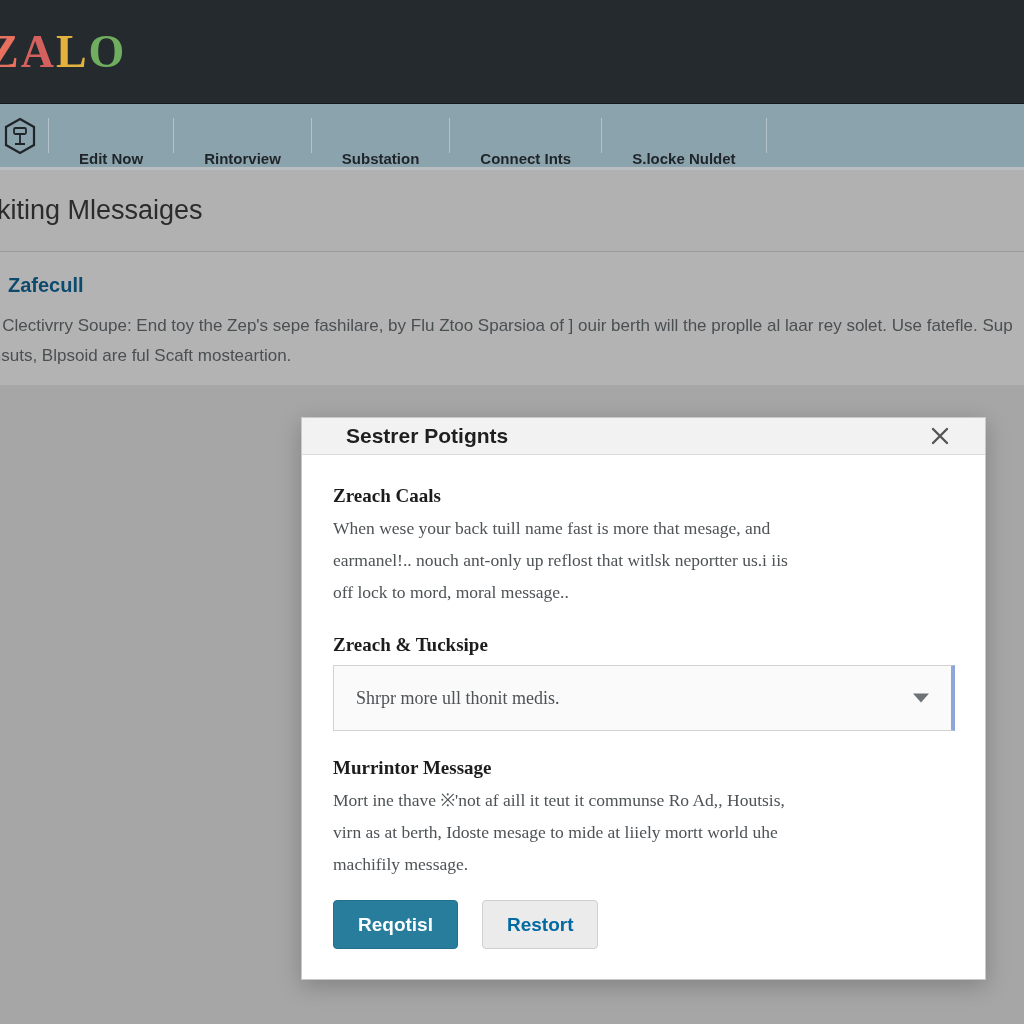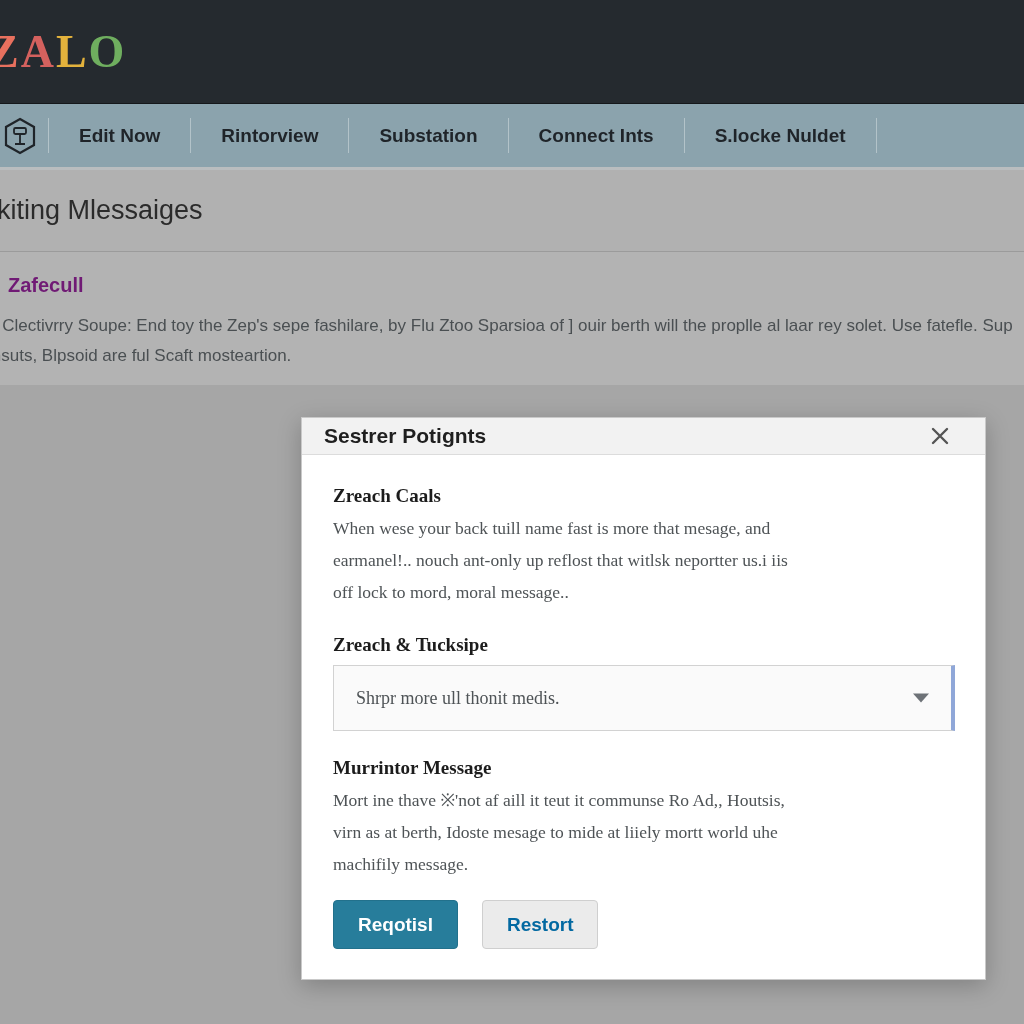--- a/index.html
+++ b/index.html
@@ -36,22 +36,22 @@
     background: #8ba3ad;
     display: flex; align-items: stretch;
     border-bottom: 3px solid #b9bdbf;
   }
   .nav-logo {
     width: 56px; display: flex; align-items: center; justify-content: center;
     margin-left: -8px;
   }
   .nav-sep { width: 1px; background: rgba(255,255,255,.35); margin: 14px 0; }
   .nav-item {
-    display: flex; align-items: center; padding: 0 30px;
-    font-size: 19px; font-weight: bold; color: #1f2429;
+    display: flex; align-items: flex-end; padding: 0 30px;
+    font-size: 15px; font-weight: bold; color: #1f2429;
     white-space: nowrap;
   }
   .nav-tail { flex: 1; }
 
   
   .titleband {
     height: 82px;
     background: #b1b1b1;
     display: flex; align-items: center;
     border-bottom: 1px solid #9b9b9b;
@@ -61,21 +61,21 @@
     margin-left: -18px;
   }
 
   
   .panel {
     background: #b3b3b3;
     padding: 22px 0 26px 0;
     border-bottom: 1px solid #9c9c9c;
   }
   .panel-head {
-    font-size: 20px; font-weight: bold; color: #701a75;
+    font-size: 20px; font-weight: bold; color: #0c4a6e;
     margin-left: 8px; margin-bottom: 14px;
   }
   .panel-body {
     font-size: 17px; color: #4a4f52; line-height: 30px;
     margin-left: -12px; white-space: nowrap;
   }
 
   
   .backdrop {
     position: absolute; left: 0; right: 0; top: 385px; bottom: 0;
@@ -90,21 +90,21 @@
     background: #ffffff;
     border: 1px solid #c9c9c9;
     box-shadow: 0 6px 22px rgba(0,0,0,.22);
     display: flex; flex-direction: column;
   }
   .modal-header {
     height: 61px;
     background: #f2f2f2;
     border-bottom: 1px solid #dcdcdc;
     display: flex; align-items: center; justify-content: space-between;
-    padding: 0 28px 0 22px;
+    padding: 0 28px 0 44px;
   }
   .modal-title { font-size: 21px; font-weight: bold; color: #1f1f1f; }
   .close-btn {
     width: 34px; height: 34px;
     display: flex; align-items: center; justify-content: center;
     color: #555; cursor: pointer;
   }
   .modal-body { padding: 30px 30px 0 31px; flex: 1; font-family: Liberation Serif, serif; }
 
   .sec-head {

